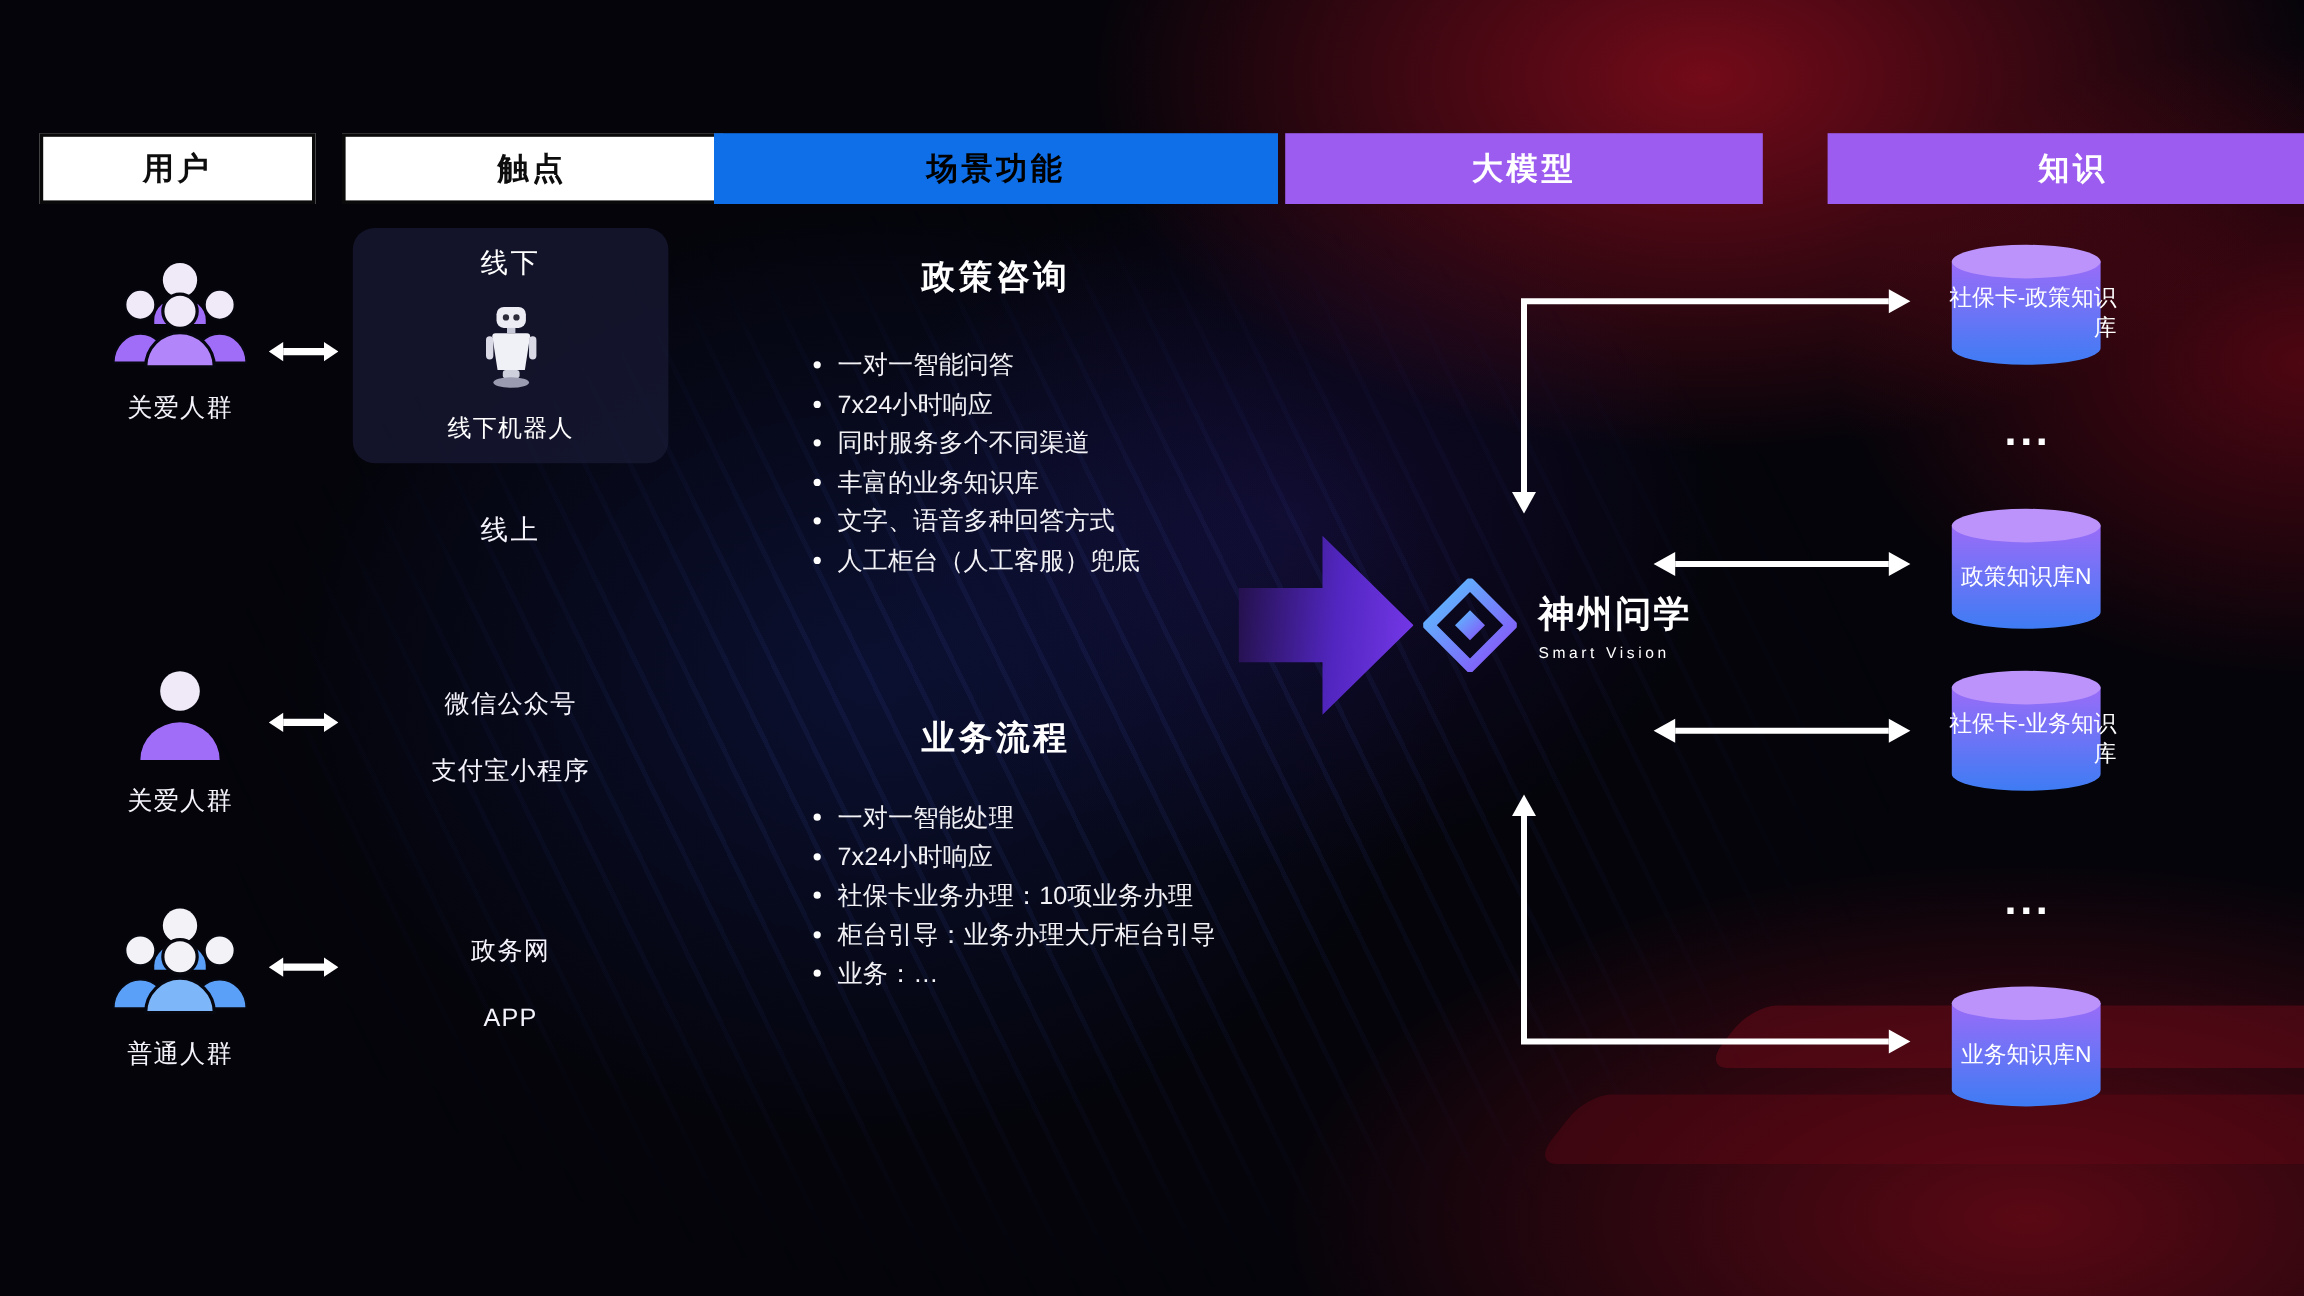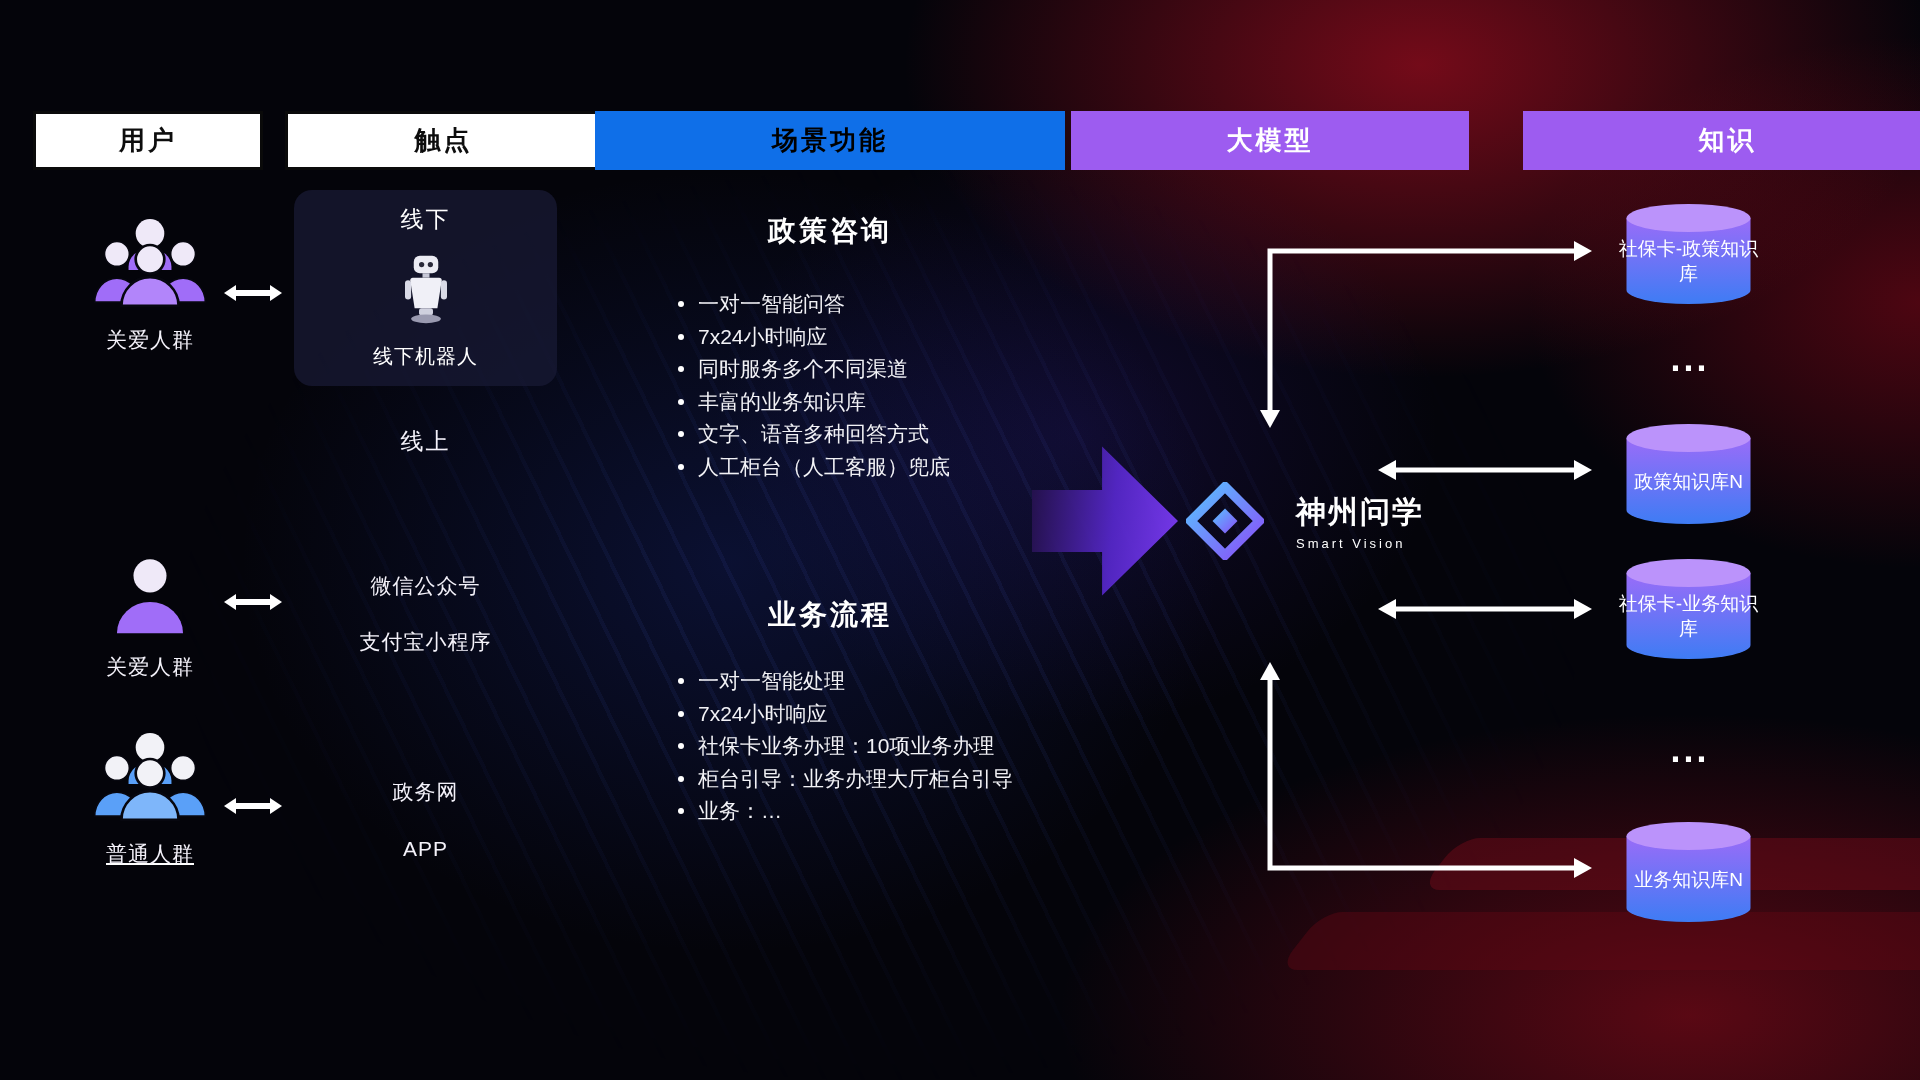--- a/index.html
+++ b/index.html
@@ -53,30 +53,30 @@
   .scn-list li { display:flex; align-items:center; height:32.5px; font-size:21px; color:#f2f2f6; }
   .scn-list .dot { width:6px; height:6px; border-radius:50%; background:#fff; margin-right:14px; flex:0 0 auto; }
 
   
   .flow-arrow { position:absolute; left:1032px; top:430px; width:146px; height:182px;
                 background:linear-gradient(95deg, #221046 0%, #5527c8 55%, #7d3cf5 100%);
                 clip-path:polygon(0% 33%, 48% 33%, 48% 9%, 100% 50%, 48% 91%, 48% 67%, 0% 67%);
                 opacity:.95; }
 
   
-  .logo { position:absolute; left:1186px; top:482px; display:flex; align-items:center; gap:32px; }
+  .logo { position:absolute; left:1186px; top:482px; display:flex; align-items:center; gap:18px; }
   .logo-mark { width:78px; height:78px; }
   .logo-name { font-size:30px; font-weight:bold; letter-spacing:2px; }
   .logo-sub  { font-size:13px; letter-spacing:3px; margin-top:3px; }
 
   
   .db { position:absolute; left:1601px; width:175px; height:104px; }
   .db-svg { position:absolute; inset:0; width:100%; height:100%; }
   .db-label { position:absolute; left:7%; width:86%; top:24px; bottom:8px;
-              display:flex; align-items:center; justify-content:center; text-align:center;
+              display:flex; align-items:center; justify-content:center; text-align:right;
               font-size:19px; line-height:1.3; color:#fff; }
   .kb-dots { position:absolute; left:1630px; width:120px; text-align:center;
              font-size:36px; font-weight:bold; letter-spacing:3px; color:#fff; }
 
   .conn { position:absolute; left:0; top:0; pointer-events:none; }
 </style>
 </head>
 <body>
 
 <div class="stage">
@@ -119,21 +119,21 @@
   </div>
 
   <div class="user" style="left:102px; top:553px; width:96px;">
     <svg width="80" height="84" viewBox="0 0 92 96">
       <circle cx="46" cy="26" r="19" fill="#efe9f8"></circle>
       <path d="M8 92 a38 36 0 0 1 76 0 z" fill="#a06df8"></path>
     </svg>
     <div class="user-label">关爱人群</div>
   </div>
 
-  <div class="user" style="left:86px; top:728px; width:128px;text-decoration:underline;">
+  <div class="user" style="left:86px; top:752px; width:128px;">
     <svg width="118" height="96" viewBox="0 0 132 106">
       <circle cx="66" cy="21" r="16" fill="#f2f2f7"></circle>
       <path d="M42 58 a24 20 0 0 1 48 0 l0 4 -48 0 z" fill="#5aa0f8"></path>
       <circle cx="29" cy="44" r="14" fill="#f2f2f7" stroke="#07070f" stroke-width="2"></circle>
       <path d="M4 98 a25 27 0 0 1 50 0 z" fill="#5aa0f8" stroke="#07070f" stroke-width="2"></path>
       <circle cx="103" cy="44" r="14" fill="#f2f2f7" stroke="#07070f" stroke-width="2"></circle>
       <path d="M78 98 a25 27 0 0 1 50 0 z" fill="#5aa0f8" stroke="#07070f" stroke-width="2"></path>
       <circle cx="66" cy="50" r="16" fill="#f2f2f7" stroke="#07070f" stroke-width="3"></circle>
       <path d="M34 102 a32 32 0 0 1 64 0 z" fill="#7eb6fa" stroke="#07070f" stroke-width="3"></path>
     </svg>

